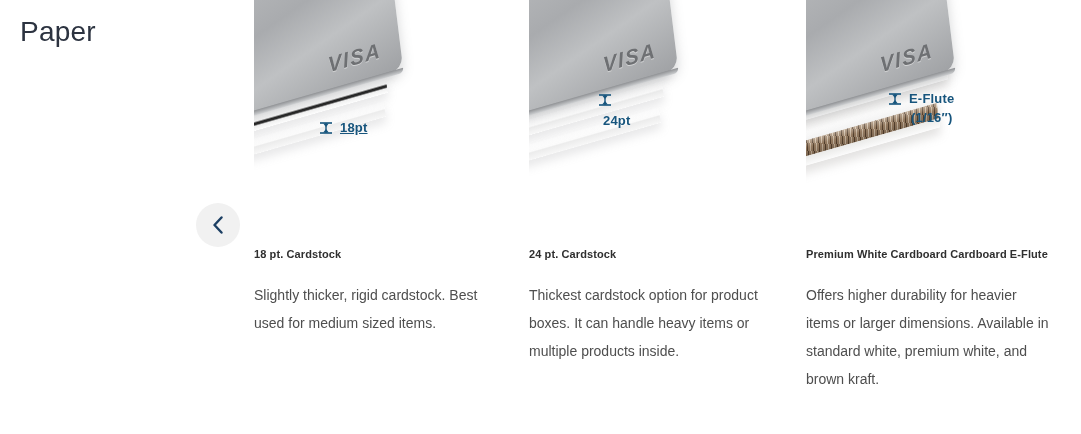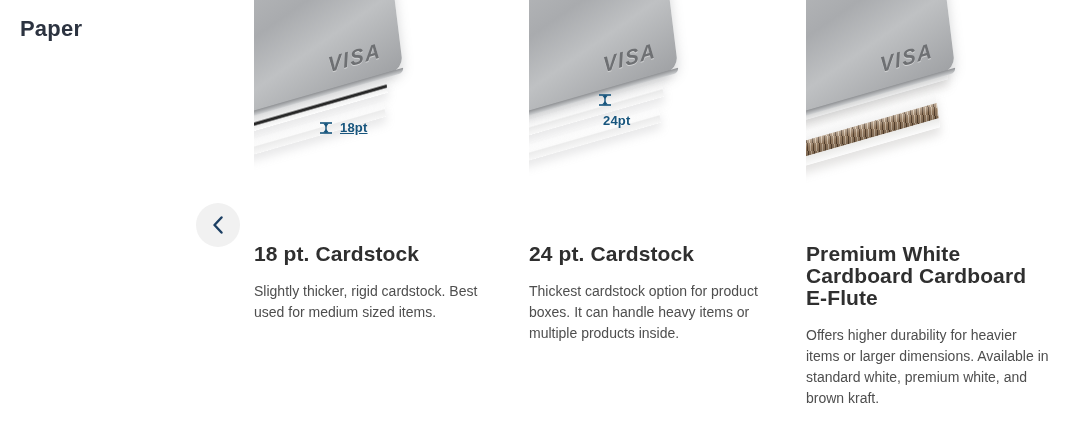--- a/index.html
+++ b/index.html
@@ -14,22 +14,22 @@
     overflow: hidden;
     font-family: "Liberation Sans", sans-serif;
     -webkit-font-smoothing: antialiased;
   }
 
   
   #page-heading {
     position: absolute;
     left: 20px;
     top: 16px;
-    font-size: 22px;
-    font-weight: bold;
+    font-size: 28px;
+    font-weight: normal;
     letter-spacing: 0.2px;
     color: #2c3340;
   }
 
   
   #prev-button {
     position: absolute;
     left: 196px;
     top: 203px;
     width: 44px;
@@ -217,30 +217,30 @@
     text-align: center;
     margin-top: 2px;
   }
   .callout-1 { left: 136px; top: 119px; text-decoration: underline; }
   .callout-2 { left: 140px; top: 91px; flex-direction: column; }
   .callout-3 { left: 153px; top: 90px; }
 
   
   .card-title {
     margin-top: 36px;
-    font-size: 21px;
+    font-size: 11px;
     font-weight: bold;
     line-height: 22px;
     letter-spacing: 0.1px;
     color: #2f2f2f;
   }
   .card-description {
     margin-top: 16px;
     font-size: 14px;
-    line-height: 21px;
+    line-height: 28px;
     color: #4e4e4e;
   }
   .card-3 .card-title,
   .card-3 .card-description { width: 246px; }
 </style>
 </head>
 <body>
 
 <div id="page-heading">Paper</div>
 
@@ -320,19 +320,34 @@
         </div>
         <div class="corrugated c3-a">
           <div class="corr-liner-top"></div>
           <div class="corr-flutes"></div>
           <div class="corr-liner-bottom"></div>
         </div>
         <div class="visa-card">
 
           <div class="visa-wordmark">VISA</div>
         </div>
+        <div class="callout callout-3">
+          <span class="caliper">
+            <svg width="16" height="16" viewBox="0 0 16 16" aria-hidden="true">
+              <line x1="2" y1="3" x2="14" y2="3" stroke="#17557d" stroke-width="1.6"></line>
+              <line x1="2" y1="13" x2="14" y2="13" stroke="#17557d" stroke-width="1.6"></line>
+              <line x1="8" y1="3" x2="8" y2="13" stroke="#17557d" stroke-width="1.4"></line>
+              <path d="M8 7 L5.2 3.4 L10.8 3.4 Z" fill="#17557d"></path>
+              <path d="M8 9 L5.2 12.6 L10.8 12.6 Z" fill="#17557d"></path>
+            </svg>
+          </span>
+          <span class="callout-text">
+            <span>E-Flute</span>
+            <span class="callout-sub">(1/16″)</span>
+          </span>
+        </div>
       </div>
     </div>
     <div class="card-title">Premium White Cardboard Cardboard E-Flute</div>
     <div class="card-description">Offers higher durability for heavier items or larger dimensions. Available in standard white, premium white, and brown kraft.</div>
   </div>
 
 </div>
 
 </body></html>

